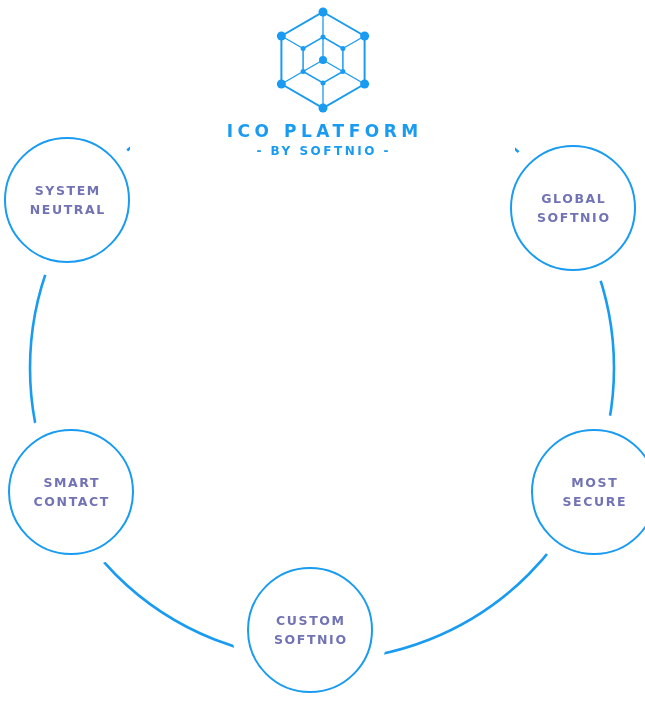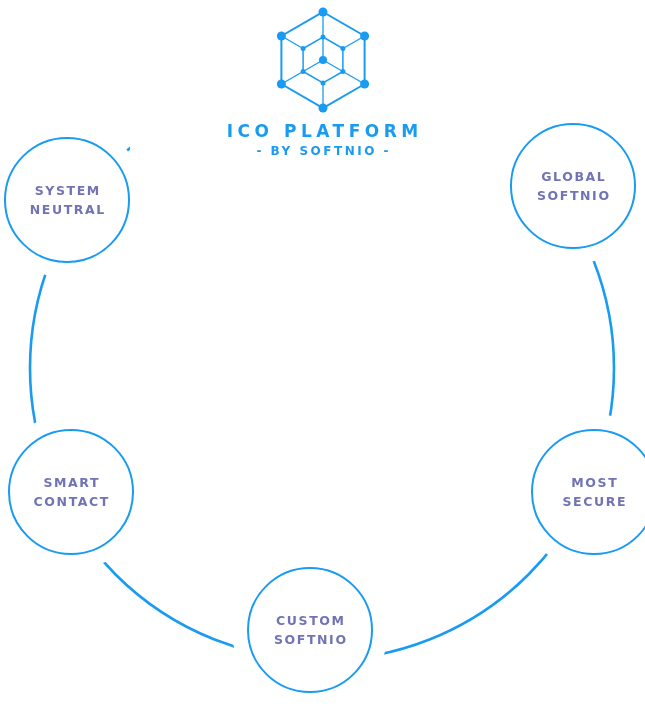--- a/index.html
+++ b/index.html
@@ -117,21 +117,21 @@
     <div class="brand-subtitle">- BY SOFTNIO -</div>
   </div>
 
   <div class="node" style="left:4px;top:137px">
     <div class="node-label">
       <span>SYSTEM</span>
       <span>NEUTRAL</span>
     </div>
   </div>
 
-  <div class="node" style="left:510px;top:123px">
+  <div class="node" style="left:510px;top:145px">
     <div class="node-label">
       <span>GLOBAL</span>
       <span>SOFTNIO</span>
     </div>
   </div>
 
   <div class="node" style="left:8px;top:429px">
     <div class="node-label">
       <span>SMART</span>
       <span>CONTACT</span>

